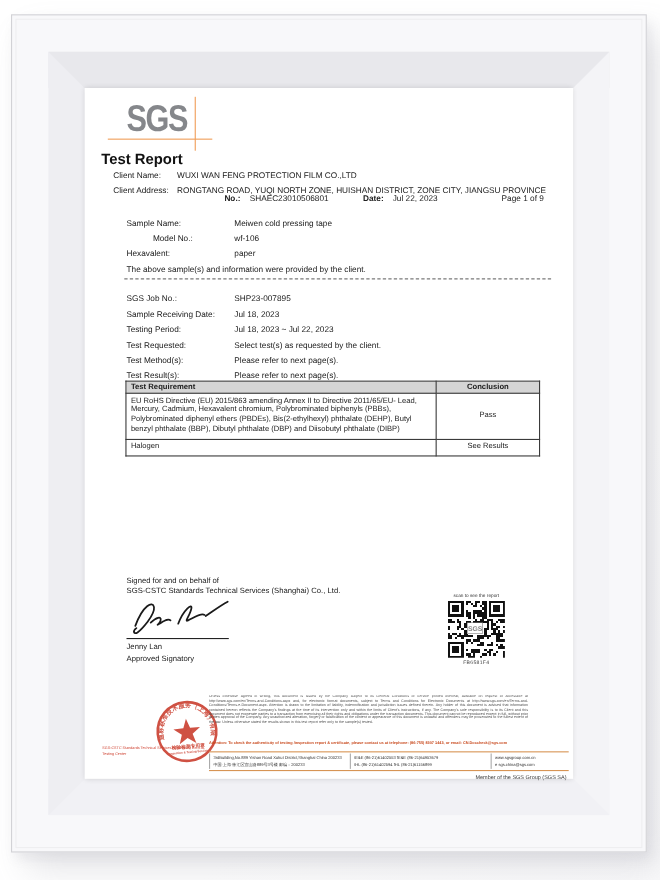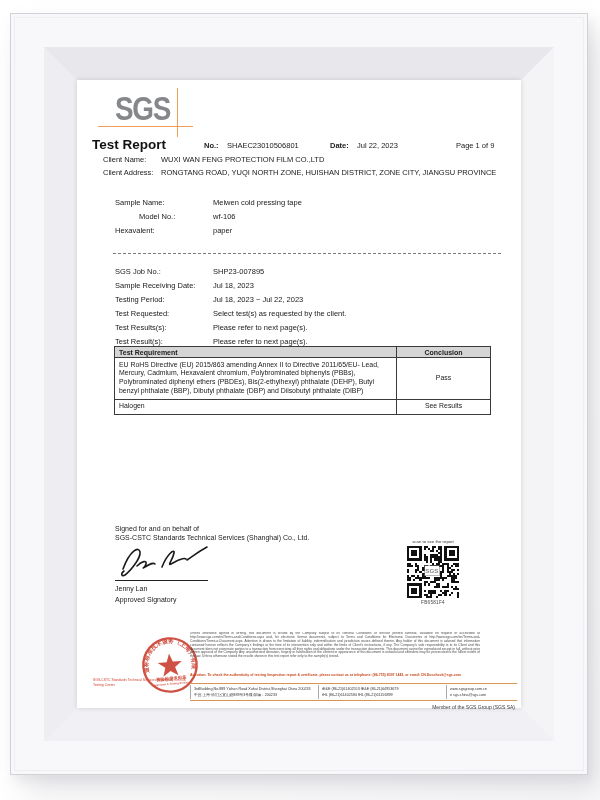--- a/index.html
+++ b/index.html
@@ -23,21 +23,21 @@
   .b { font-weight:bold; }
 
   
   .sgs-letters { font-weight:bold; font-size:34px; line-height:1; color:#85878b;
                  letter-spacing:-1.5px; transform:scaleX(.82); transform-origin:left top; }
   .o-hline { background:#f09d57; height:1.3px; }
   .o-vline { background:#f09d57; width:1.3px; }
 
   
   .title { font-size:13.5px; font-weight:bold; color:#111; }
-  .meta  { font-size:7.5px; }
+  .meta  { font-size:7.5px;margin-top:35px; }
 
   .lblrow { font-size:7.5px; }
   .dashes { border-top:1px dashed #7a7a7a; height:0; }
 
   
   table.req { border-collapse:collapse; width:377px; font-size:6.9px; }
   table.req th, table.req td { border:1px solid #3a3a3a; }
   table.req th { background:#d5d5d5; text-align:left; padding:1.5px 4px; font-size:7px; }
   table.req th.c, table.req td.c { text-align:center; width:94px; }
   table.req td { padding:2.5px 4px; line-height:1.3; vertical-align:middle; }
@@ -88,31 +88,32 @@
           <div class="abs lblrow" style="left:84px; top:75px;">WUXI WAN FENG PROTECTION FILM CO.,LTD</div>
           <div class="abs lblrow" style="left:26px; top:88px;">Client Address:</div>
           <div class="abs lblrow" style="left:84px; top:88px; width:342px;">RONGTANG ROAD, YUQI NORTH ZONE, HUISHAN DISTRICT, ZONE CITY, JIANGSU PROVINCE</div>
 
           <div class="abs lblrow" style="left:38px; top:118px;">Sample Name:</div>
           <div class="abs lblrow" style="left:136px; top:118px;">Meiwen cold pressing tape</div>
           <div class="abs lblrow" style="left:38px; top:132px;padding-left:24px;">Model No.:</div>
           <div class="abs lblrow" style="left:136px; top:132px;">wf-106</div>
           <div class="abs lblrow" style="left:38px; top:146px;">Hexavalent:</div>
           <div class="abs lblrow" style="left:136px; top:146px;">paper</div>
+          <div class="abs lblrow" style="left:38px; top:160px;">The above sample(s) and information were provided by the client.</div>
           <div class="abs dashes" style="left:36px; top:173px; width:388px;"></div>
 
           <div class="abs lblrow" style="left:38px; top:187px;">SGS Job No.:</div>
           <div class="abs lblrow" style="left:136px; top:187px;">SHP23-007895</div>
           <div class="abs lblrow" style="left:38px; top:201px;">Sample Receiving Date:</div>
           <div class="abs lblrow" style="left:136px; top:201px;">Jul 18, 2023</div>
           <div class="abs lblrow" style="left:38px; top:215px;">Testing Period:</div>
           <div class="abs lblrow" style="left:136px; top:215px;">Jul 18, 2023 ~ Jul 22, 2023</div>
           <div class="abs lblrow" style="left:38px; top:229px;">Test Requested:</div>
           <div class="abs lblrow" style="left:136px; top:229px;">Select test(s) as requested by the client.</div>
-          <div class="abs lblrow" style="left:38px; top:243px;">Test Results(s):</div>
+          <div class="abs lblrow" style="left:38px; top:243px;">Test Method(s):</div>
           <div class="abs lblrow" style="left:136px; top:243px;">Please refer to next page(s).</div>
           <div class="abs lblrow" style="left:38px; top:257px;">Test Result(s):</div>
           <div class="abs lblrow" style="left:136px; top:257px;">Please refer to next page(s).</div>
 
           <table class="req abs" style="left:37px; top:266px;">
             <tbody>
                 <tr>
               <th>Test Requirement</th>
               <th class="c">Conclusion</th>
             </tr>

